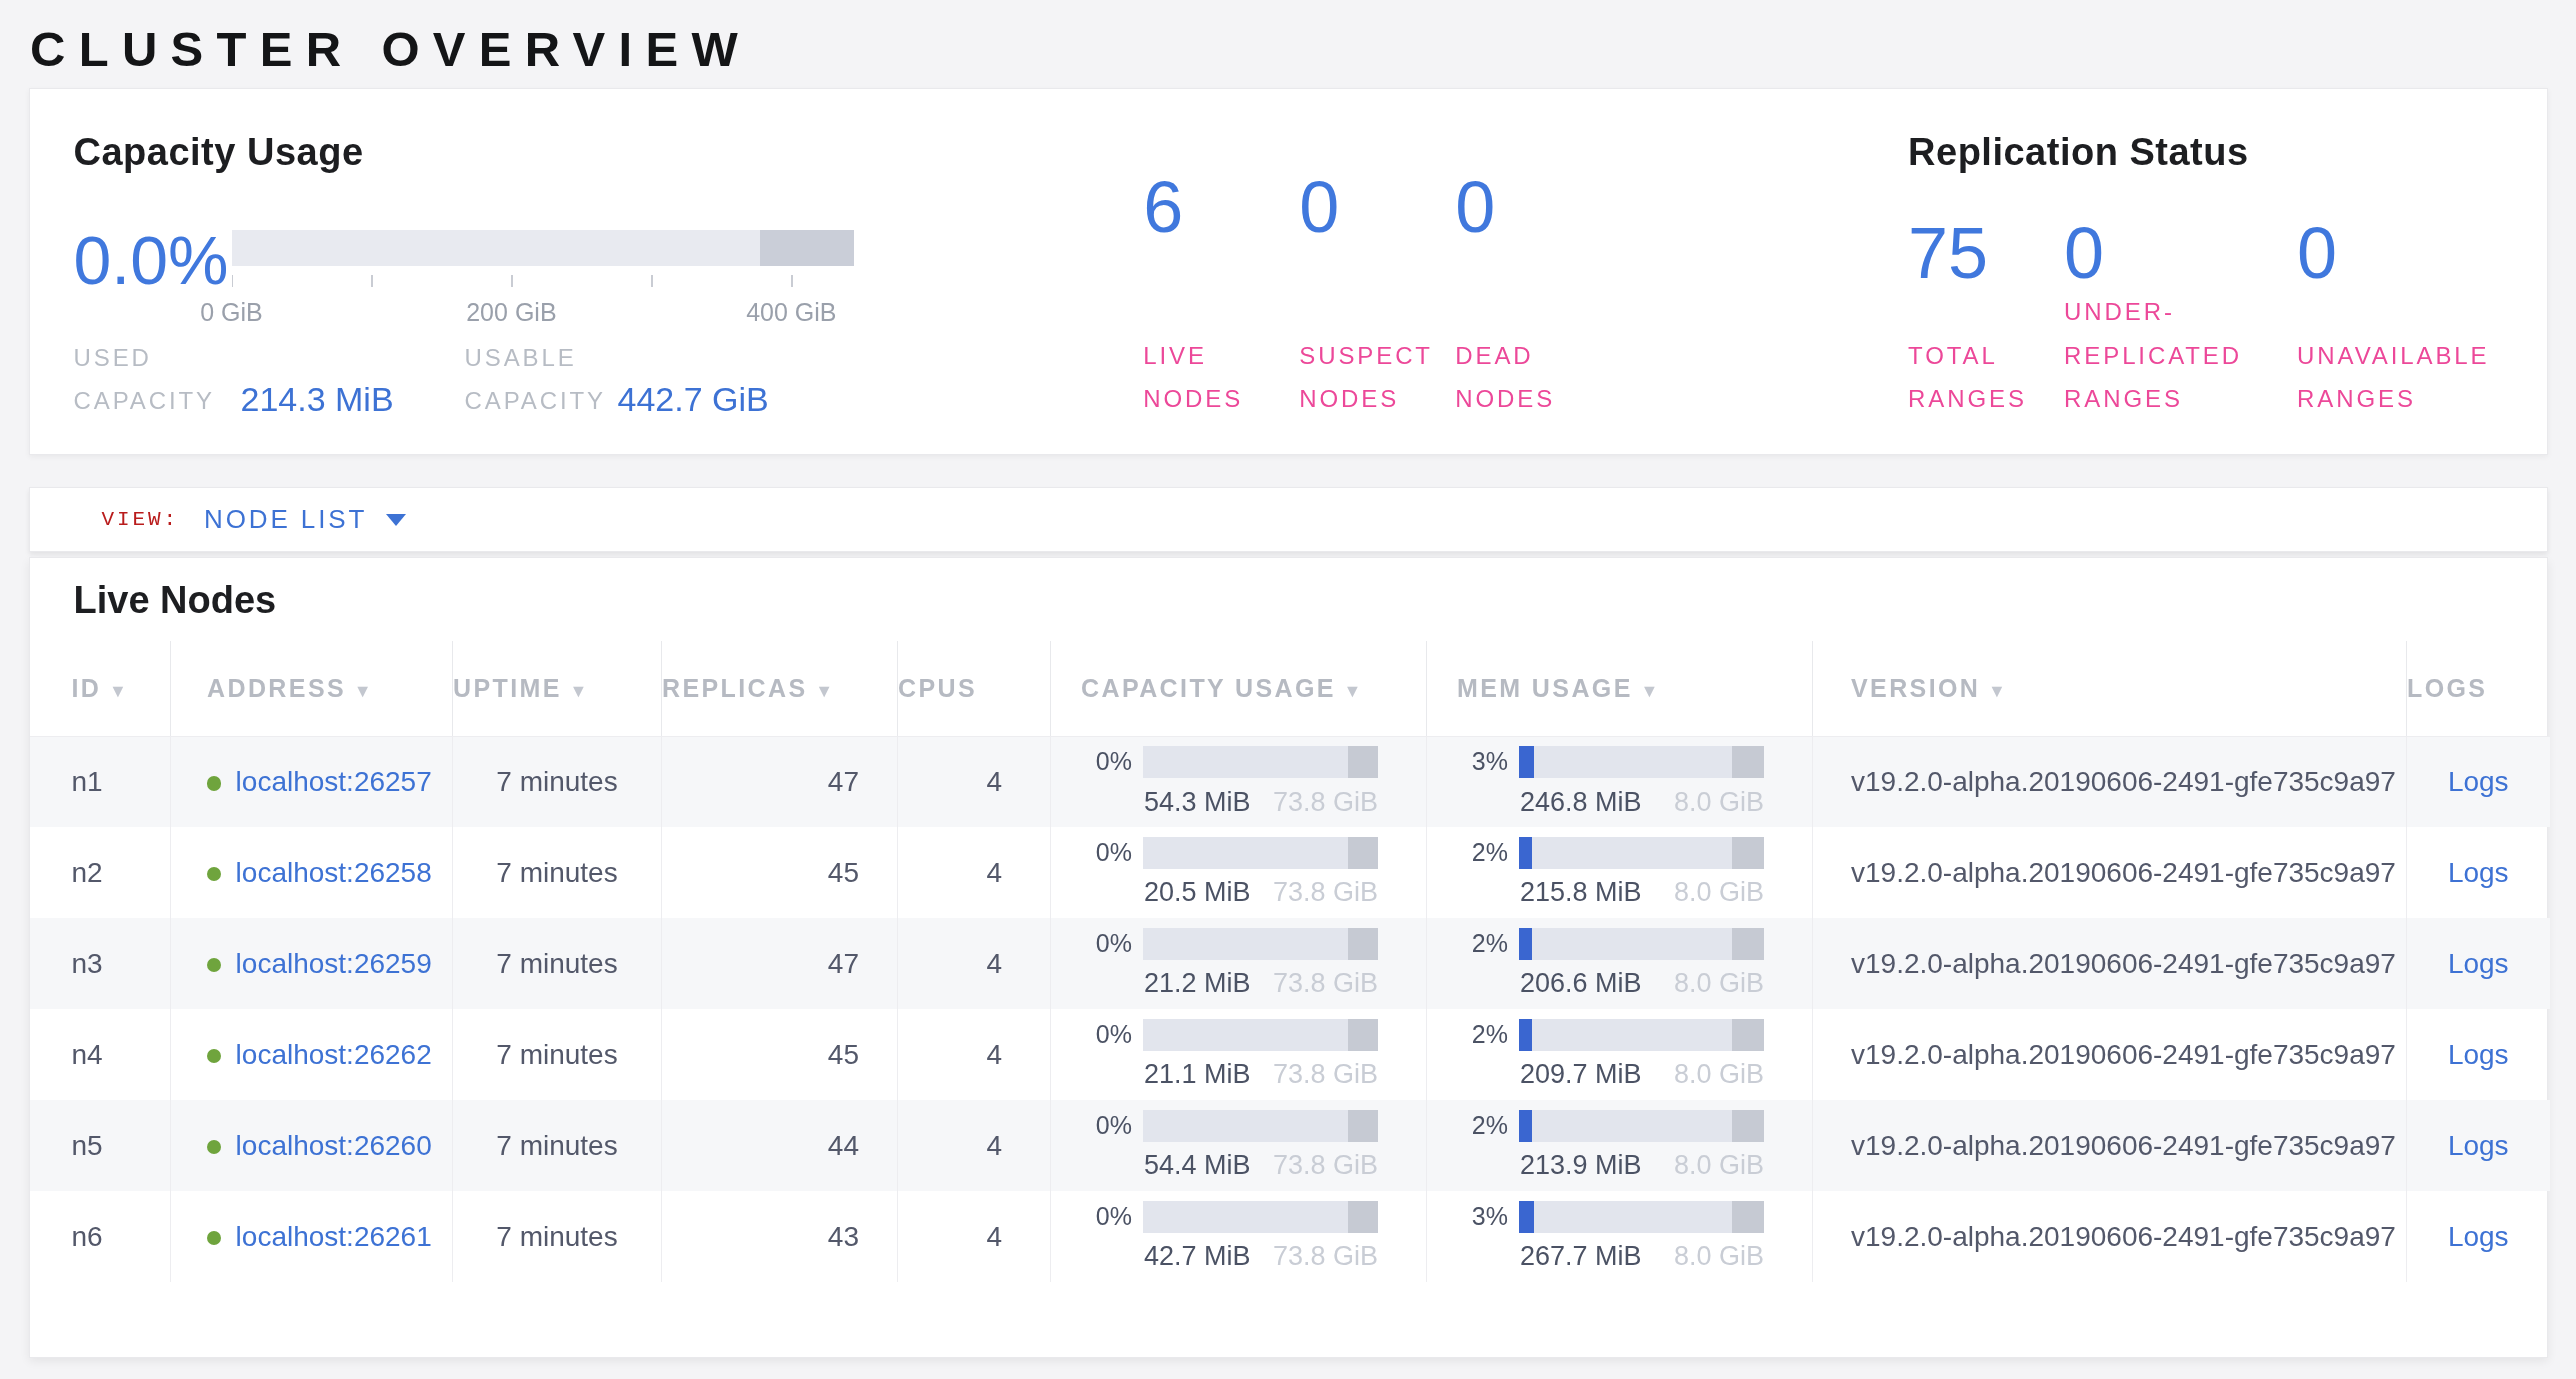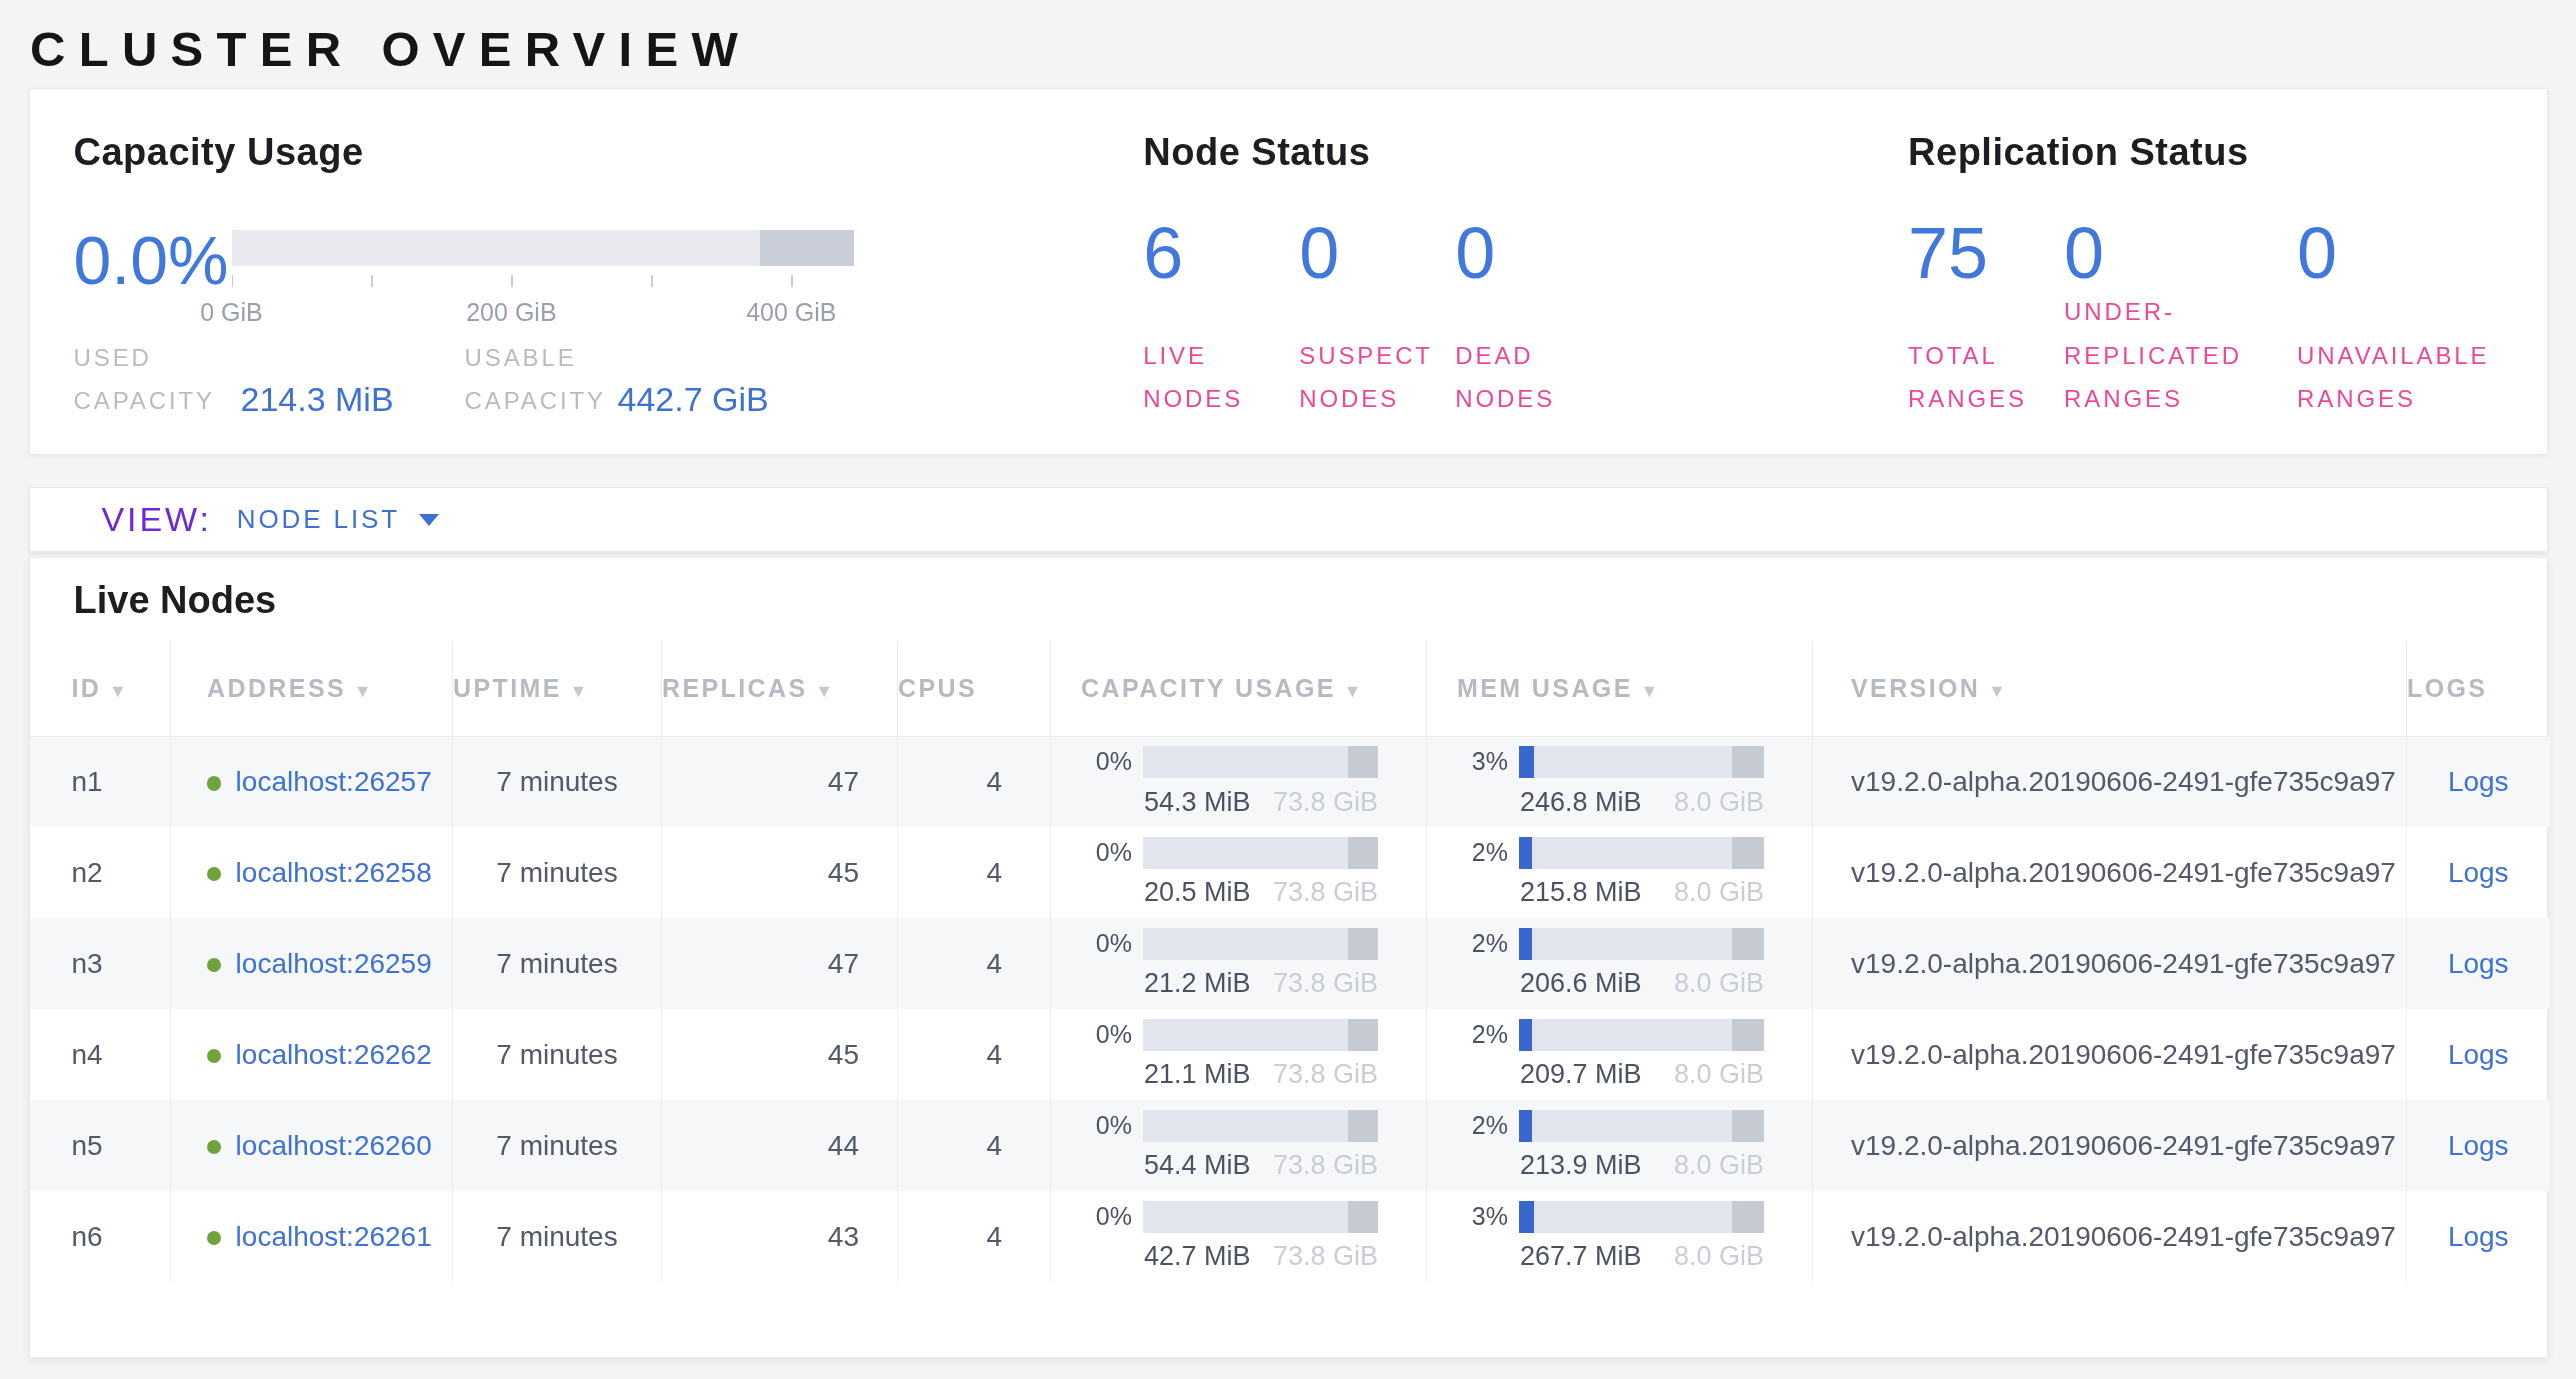--- a/index.html
+++ b/index.html
@@ -55,21 +55,21 @@
   .stat.wide { min-width:233px; }
   .stat-num { font-size:72px; line-height:1; color:#4078dd; }
   .stat-label { margin-top:auto; font-size:24px; letter-spacing:2.9px; line-height:1.8;
     color:#ec4899; white-space:pre-line; }
 
   
   #view-bar {
     top:487px; height:65px; display:flex; align-items:center; padding-left:72px;
     box-shadow:0 2.9px 4.8px rgba(0,0,0,0.08);
   }
-  .view-label { font-size:34px; letter-spacing:2.9px; color:#6d28d9; }
+  .view-label { font-size:21px; letter-spacing:2.9px; color:#b91c1c;font-family:Liberation Mono, monospace; }
   .view-value { font-size:26px; letter-spacing:2.9px; color:#3d72d4; margin-left:25px; cursor:pointer; display:flex; align-items:center; }
   .caret-down { width:0; height:0; border-left:10.5px solid transparent; border-right:10.5px solid transparent;
     border-top:12.4px solid #3d72d4; margin-left:19px; display:inline-block; }
 
   
   #panel-table { top:557px; height:801px; box-shadow:0 3.8px 9.5px rgba(0,0,0,0.07); }
   #panel-table h2 { font-size:38px; font-weight:700; color:#1d1e21; margin:21px 0 19px 44px; }
   table { width:100%; border-collapse:collapse; table-layout:fixed; }
   th {
     height:95px; font-size:25px; font-weight:700; letter-spacing:2.4px; color:#b6bac2;
@@ -141,21 +141,20 @@
       </div>
       <div class="cap-pair second">
         <div class="sum-label">USABLE
 CAPACITY</div>
         <div class="sum-value">442.7 GiB</div>
       </div>
     </div>
   </div>
 
   <div class="sec sec-node">
-    <h2>Node Status</h2>
     <div class="stats-row">
       <div class="stat">
         <div class="stat-num">6</div>
         <div class="stat-label">LIVE
 NODES</div>
       </div>
       <div class="stat">
         <div class="stat-num">0</div>
         <div class="stat-label">SUSPECT
 NODES</div>

